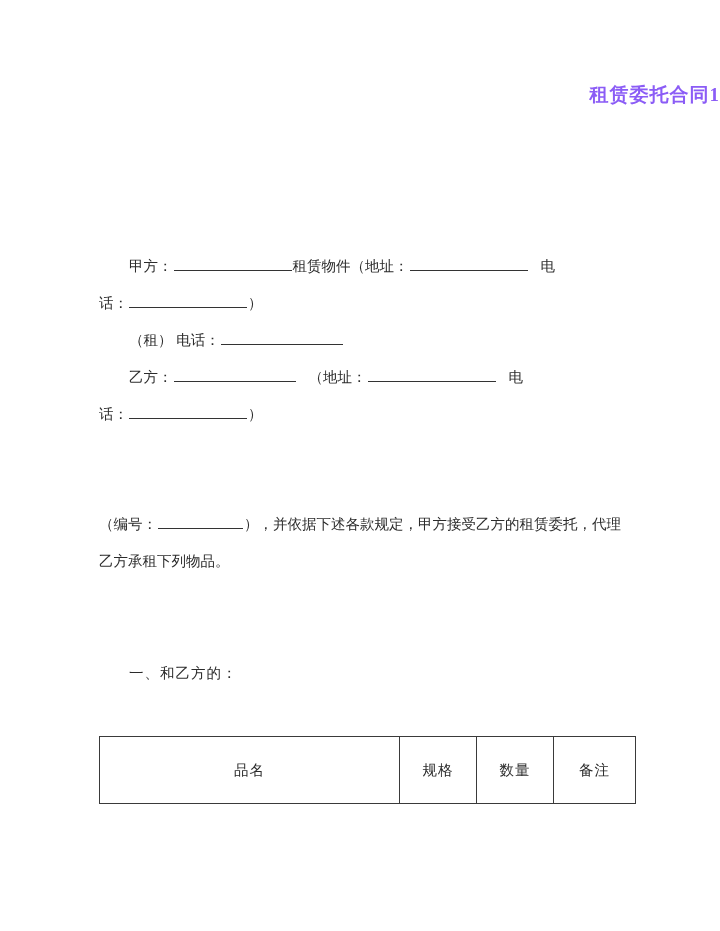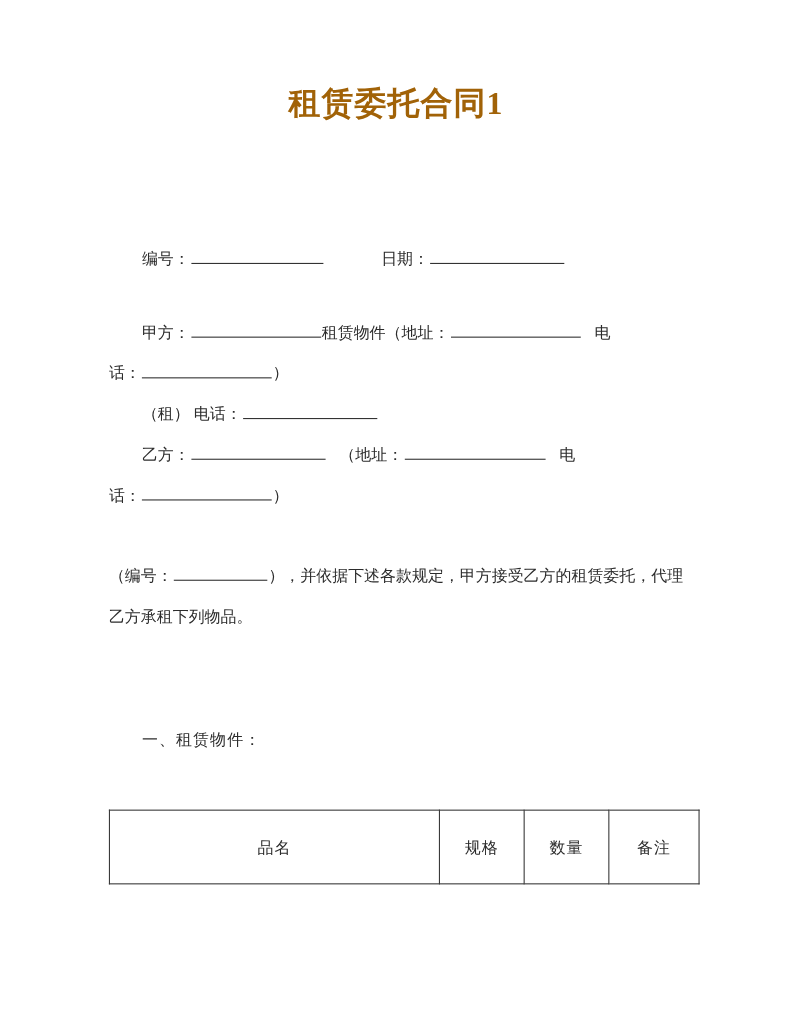--- a/index.html
+++ b/index.html
@@ -23,26 +23,26 @@
     background: #ffffff;
     box-sizing: border-box;
   }
 
   
   .doc-title {
     position: absolute;
     left: 0;
     top: 78px;
     width: 720px;
-    text-align: center;
+    text-align: right;
     font-family: "Liberation Serif", "DejaVu Serif", serif;
     font-weight: bold;
-    font-size: 29px;
+    font-size: 19px;
     letter-spacing: 1px;
-    color: #a16207;
+    color: #8b5cf6;
     line-height: 34px;
   }
 
   
   .body-block {
     position: absolute;
     left: 99px;
     top: 218px;
     width: 527px;
   }
@@ -130,23 +130,20 @@
 </style>
 </head>
 <body>
 
 <div class="page">
 
   <div class="doc-title">租赁委托合同1</div>
 
   <div class="body-block">
 
-    <div class="line indent">
-      <span>编号：</span><span class="blank w120"></span><span class="gap-md"></span><span>日期：</span><span class="blank w122"></span>
-    </div>
 
     <div style="height:30px"></div>
 
     <div class="line indent">
       <span>甲方：</span><span class="blank w118"></span><span>租赁物件（地址：</span><span class="blank w118"></span><span class="gap-sm"></span><span>电</span>
     </div>
 
     <div class="line">
       <span>话：</span><span class="blank w118"></span><span>）</span>
     </div>
@@ -167,21 +164,21 @@
 
   <div class="para-block">
     <div class="para-line">
       <span>（编号：</span><span class="blank w85"></span><span>），并依据下述各款规定，甲方接受乙方的租赁委托，代理</span>
     </div>
     <div class="para-line">
       <span>乙方承租下列物品。</span>
     </div>
   </div>
 
-  <div class="section-heading">一、租赁物件：</div>
+  <div class="section-heading">一、和乙方的：</div>
 
   <table class="goods-table">
     <thead>
       <tr>
         <th class="col-name">品名</th>
         <th class="col-spec">规格</th>
         <th class="col-qty">数量</th>
         <th class="col-note">备注</th>
       </tr>
     </thead>

